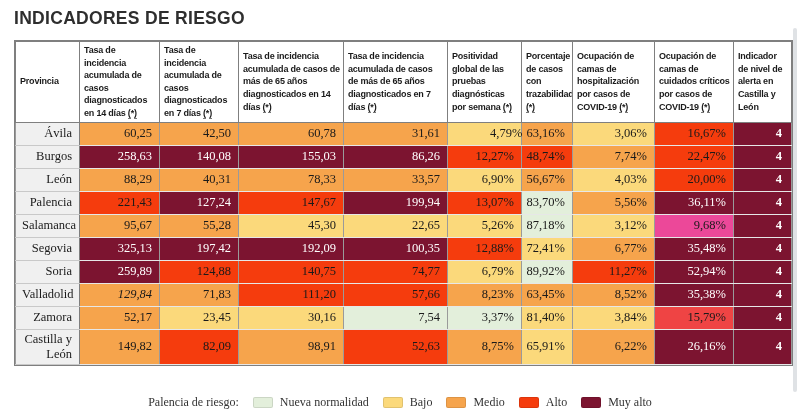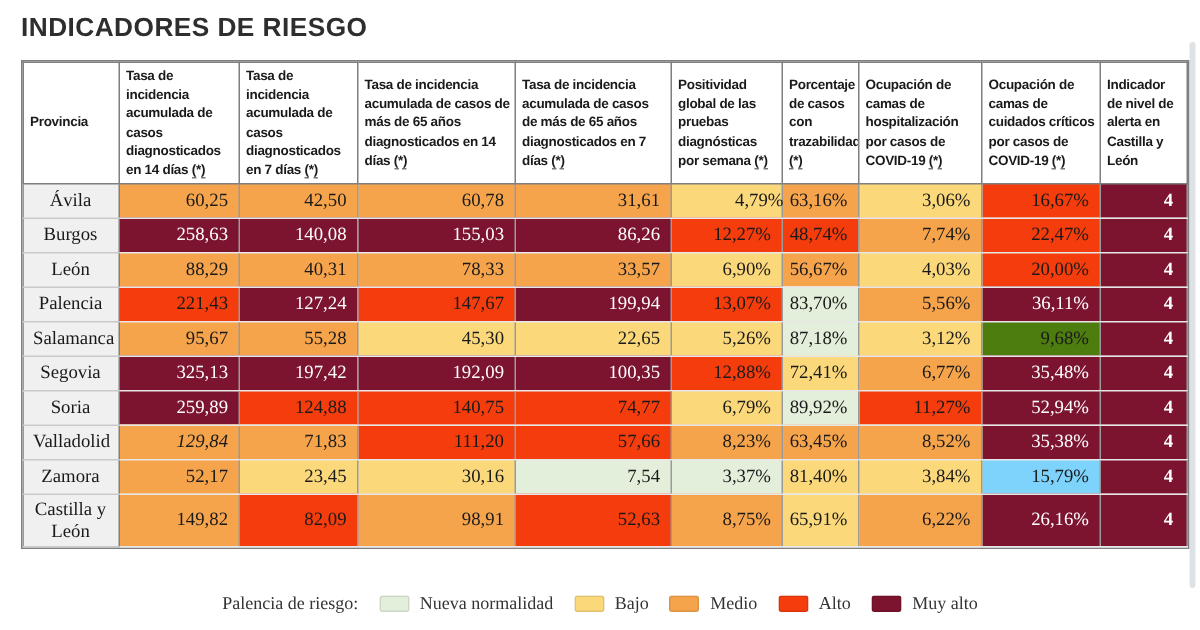--- a/index.html
+++ b/index.html
@@ -17,21 +17,21 @@
   th { background:#ffffff; border:1px solid #7f7f7f; text-align:left; vertical-align:middle;
        font-size:9px; font-weight:bold; line-height:1.4; letter-spacing:-0.2px; color:#1a1a1a;
        padding:2px 3px 2px 4px; overflow:hidden; }
   th .note { border-bottom:1px dashed #777; }
 
   tbody td { height:23px; vertical-align:middle; text-align:right;
              font-family:"Liberation Serif", serif; font-size:12.5px; color:#1a1a1a;
              padding:2px 7px 2px 4px;
              border-left:1px solid #9a9a9a; border-right:1px solid #9a9a9a;
              border-top:1px solid #e7e7e7; border-bottom:1px solid #e7e7e7; }
-  tbody td.prov { background:#f0f0f0; text-align:center; padding-left:6px;
+  tbody td.prov { background:#f0f0f0; text-align:right; padding-left:6px;
                   border-right:1px solid #7f7f7f; border-top:1px solid #c9c9c9;
                   border-bottom:1px solid #c9c9c9; }
   tbody td.light-text { color:#ffffff; }
   tbody td.alert { font-weight:bold; padding-right:9px; }
 
   .legend { position:absolute; left:0; top:395px; width:800px; display:flex;
             justify-content:center; align-items:center; gap:14px;
             font-family:"Liberation Serif", serif; font-size:12px; color:#333; }
   .legend-item { display:flex; align-items:center; gap:7px; }
   .swatch { display:inline-block; width:20px; height:11px; border-radius:2px;
@@ -125,21 +125,21 @@
           </tr>
           <tr>
             <td class="prov">Salamanca</td>
             <td style="background: rgb(246, 164, 76);">95,67</td>
             <td style="background: rgb(246, 164, 76);">55,28</td>
             <td style="background: rgb(251, 217, 123);">45,30</td>
             <td style="background: rgb(251, 217, 123);">22,65</td>
             <td style="background: rgb(251, 217, 123);">5,26%</td>
             <td style="background: rgb(227, 239, 219);">87,18%</td>
             <td style="background: rgb(251, 217, 123);">3,12%</td>
-            <td style="background: #4d7c0f;">9,68%</td>
+            <td style="background: #ec4899;">9,68%</td>
             <td class="light-text alert" style="background: rgb(124, 20, 48);">4</td>
           </tr>
           <tr>
             <td class="prov">Segovia</td>
             <td class="light-text" style="background: rgb(124, 20, 48); margin-top: 12px;">325,13</td>
             <td class="light-text" style="background: rgb(124, 20, 48);">197,42</td>
             <td class="light-text" style="background: rgb(124, 20, 48);">192,09</td>
             <td class="light-text" style="background: rgb(124, 20, 48);">100,35</td>
             <td style="background: rgb(245, 60, 13);">12,88%</td>
             <td style="background: rgb(251, 217, 123);">72,41%</td>
@@ -173,21 +173,21 @@
           </tr>
           <tr>
             <td class="prov">Zamora</td>
             <td style="background: rgb(246, 164, 76);">52,17</td>
             <td style="background: rgb(251, 217, 123);">23,45</td>
             <td style="background: rgb(251, 217, 123);">30,16</td>
             <td style="background: rgb(227, 239, 219);">7,54</td>
             <td style="background: rgb(227, 239, 219);">3,37%</td>
             <td style="background: rgb(251, 217, 123);">81,40%</td>
             <td style="background: rgb(251, 217, 123);">3,84%</td>
-            <td style="background: #7dd3fc; margin-top: 26px;">15,79%</td>
+            <td style="background: #ef4444; margin-top: 26px;">15,79%</td>
             <td class="light-text alert" style="background: rgb(124, 20, 48);">4</td>
           </tr>
           <tr>
             <td class="prov">Castilla y León</td>
             <td style="background: rgb(246, 164, 76);">149,82</td>
             <td style="background: rgb(245, 60, 13);">82,09</td>
             <td style="background: rgb(246, 164, 76);">98,91</td>
             <td style="background: rgb(245, 60, 13);">52,63</td>
             <td style="background: rgb(246, 164, 76);">8,75%</td>
             <td style="background: rgb(251, 217, 123);">65,91%</td>

